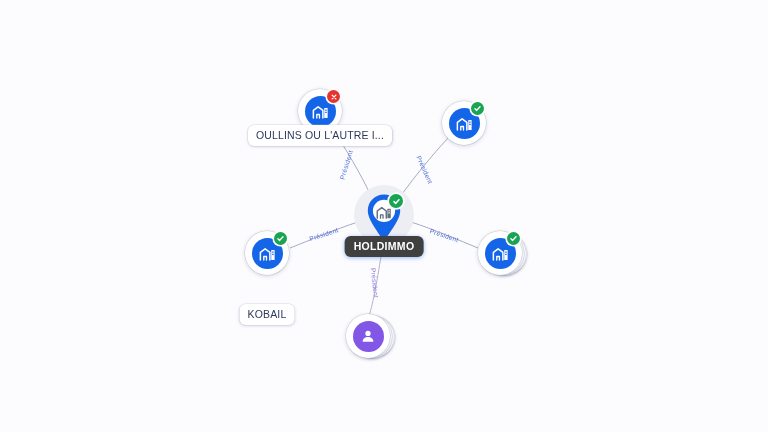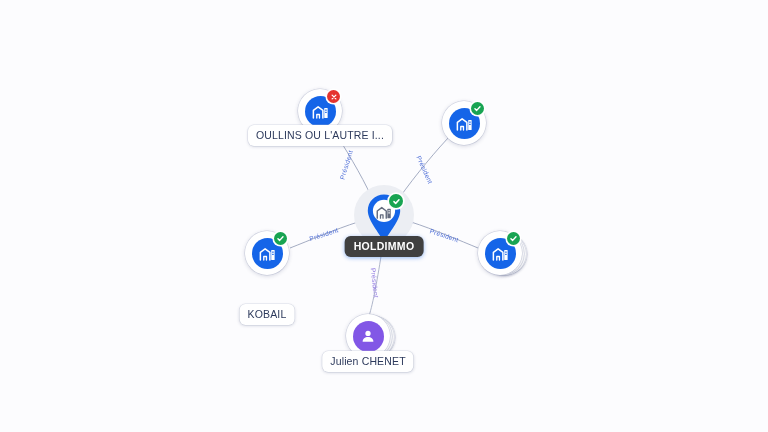--- a/index.html
+++ b/index.html
@@ -296,21 +296,20 @@
     <div class="node-stack" style="left:-19px; top:-21px; width:43px; height:43px;"></div>
     <div class="node-disc">
       <div class="node-inner purple">
         <svg width="18" height="18" viewBox="0 0 24 24">
           <circle cx="12" cy="8.6" r="3.5" fill="#ffffff"></circle>
           <path d="M4.8 19.6c0-3.9 3.2-6.3 7.2-6.3s7.2 2.4 7.2 6.3z" fill="#ffffff"></path>
         </svg>
       </div>
     </div>
   </div>
-  <div class="node-label" style="left:368px; top:351px;">Julien CHENET</div>
 
   <div class="pin-node" style="left:384px; top:215px;">
     <div class="pin-halo"></div>
     <svg class="pin-shape" viewBox="0 0 38 49">
       <path d="M19 1.6 C10.0 1.6 2.8 8.8 2.8 17.8 C2.8 27.2 14.6 40.9 17.5 46.4
                C18.2 47.6 19.8 47.6 20.5 46.4 C23.4 40.9 35.2 27.2 35.2 17.8
                C35.2 8.8 28.0 1.6 19 1.6 Z" fill="#1565e8"></path>
       <circle cx="19" cy="17.8" r="11.1" fill="#ffffff"></circle>
     </svg>
     <div class="pin-icon-wrap">

